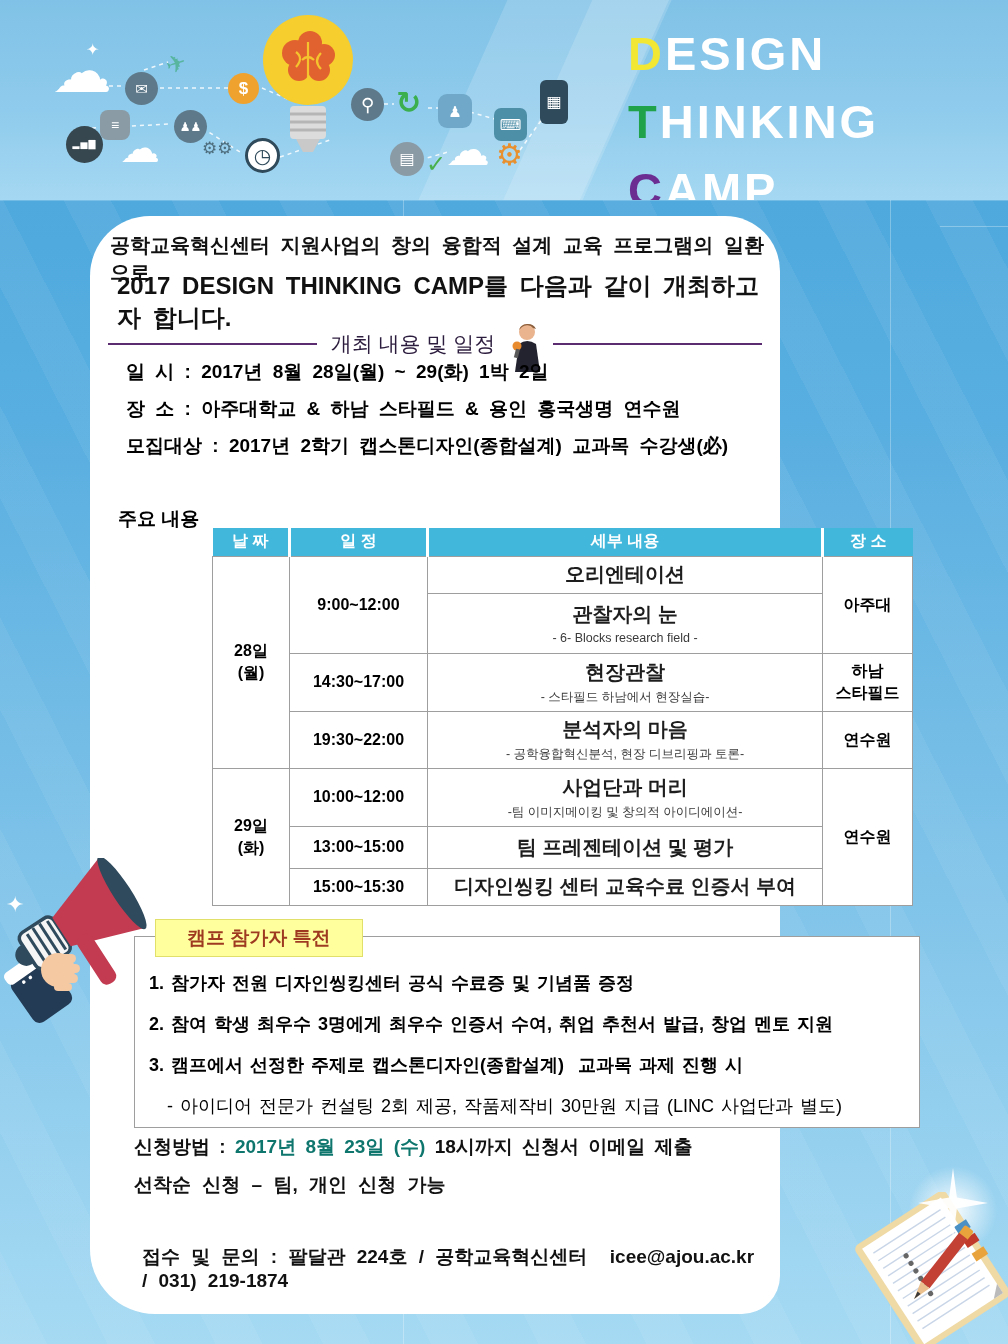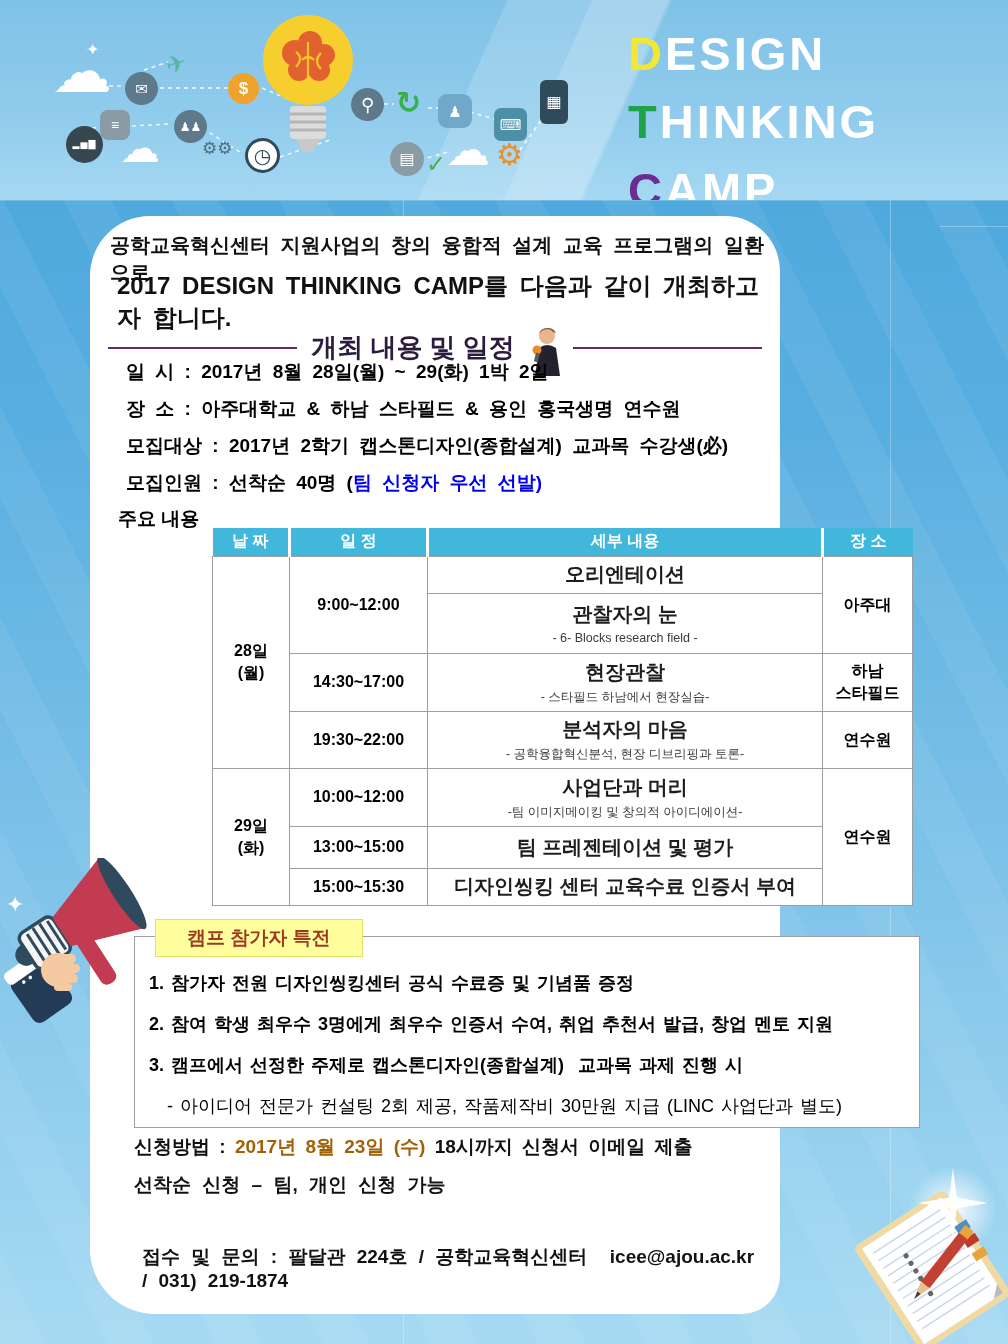--- a/index.html
+++ b/index.html
@@ -28,26 +28,26 @@
   .logo .d { color:#F2E833; } .logo .t { color:#1FA24A; } .logo .c { color:#6B2D91; }
 
   
   .panel { position:absolute; left:90px; top:216px; width:690px; height:1098px; background:#FFFFFF;
     border-radius:60px 55px 38px 65px; }
   .pt { position:absolute; white-space:pre-wrap; color:#111; }
   .intro1 { left:20px; top:16px; font-size:20px; font-weight:700; word-spacing:5px; }
   .intro2 { left:27px; top:54px; font-size:24px; font-weight:700; word-spacing:5px; }
   .sec-head { position:absolute; left:18px; right:18px; top:98px; display:flex; align-items:center; }
   .sec-line { flex:1; height:2px; background:#5B2C6F; }
-  .sec-title { font-size:26px; font-weight:700; color:#2B1B3D; margin:16px 14px; white-space:nowrap; }
+  .sec-title { font-size:21px; font-weight:400; color:#2B1B3D; margin:16px 14px; white-space:nowrap; }
   .speaker { margin-right:10px; margin-top:6px; }
   .info { position:absolute; left:36px; top:142px; }
   .info div { font-size:19px; font-weight:700; margin-bottom:9px; line-height:28px; word-spacing:5px; white-space:pre-wrap; }
   .hl-blue { color:#0000EE; }
-  .hl-red { color:#a16207; }
+  .hl-red { color:#0f766e; }
 
   
   .sched { position:absolute; left:0; top:288px; width:865px; }
   .side-label { position:absolute; left:28px; top:2px; font-size:19px; font-weight:700; white-space:pre; }
   table.tt { border-collapse:collapse; margin-left:122px; margin-top:24px; width:700px; table-layout:fixed;
     font-family:Liberation Sans, sans-serif; }
   table.tt th { background:#41B7DB; color:#fff; font-size:16px; font-weight:700; height:28px;
     border-left:3px solid #fff; white-space:pre; }
   table.tt th:first-child { border-left:none; }
   table.tt td { border:1px solid #9E9E9E; background:#fff; text-align:center; vertical-align:middle; padding:2px 4px; }
@@ -199,21 +199,20 @@
       <circle cx="8" cy="24" r="4.5" fill="#E88A2E"></circle>
       <rect x="6" y="27" width="4" height="9" fill="#5A5A5A" transform="rotate(14 8 31)"></rect>
     </svg>
     <div class="sec-line"></div>
   </div>
 
   <div class="info">
     <div>일 시 : 2017년 8월 28일(월) ~ 29(화) 1박 2일</div>
     <div>장 소 : 아주대학교 &amp; 하남 스타필드 &amp; 용인 홍국생명 연수원</div>
     <div>모집대상 : 2017년 2학기 캡스톤디자인(종합설계) 교과목 수강생(必)</div>
-    <div><span>모집인원 : 선착순 40명 (</span><span class="hl-blue">팀 신청자 우선 선발</span><span class="hl-blue">)</span></div>
   </div>
 
   <div class="sched">
     <div class="side-label">주요 내용</div>
     <table class="tt">
       <colgroup>
           <col style="width:77px">
           <col style="width:138px">
           <col style="width:395px">
           <col style="width:90px">

